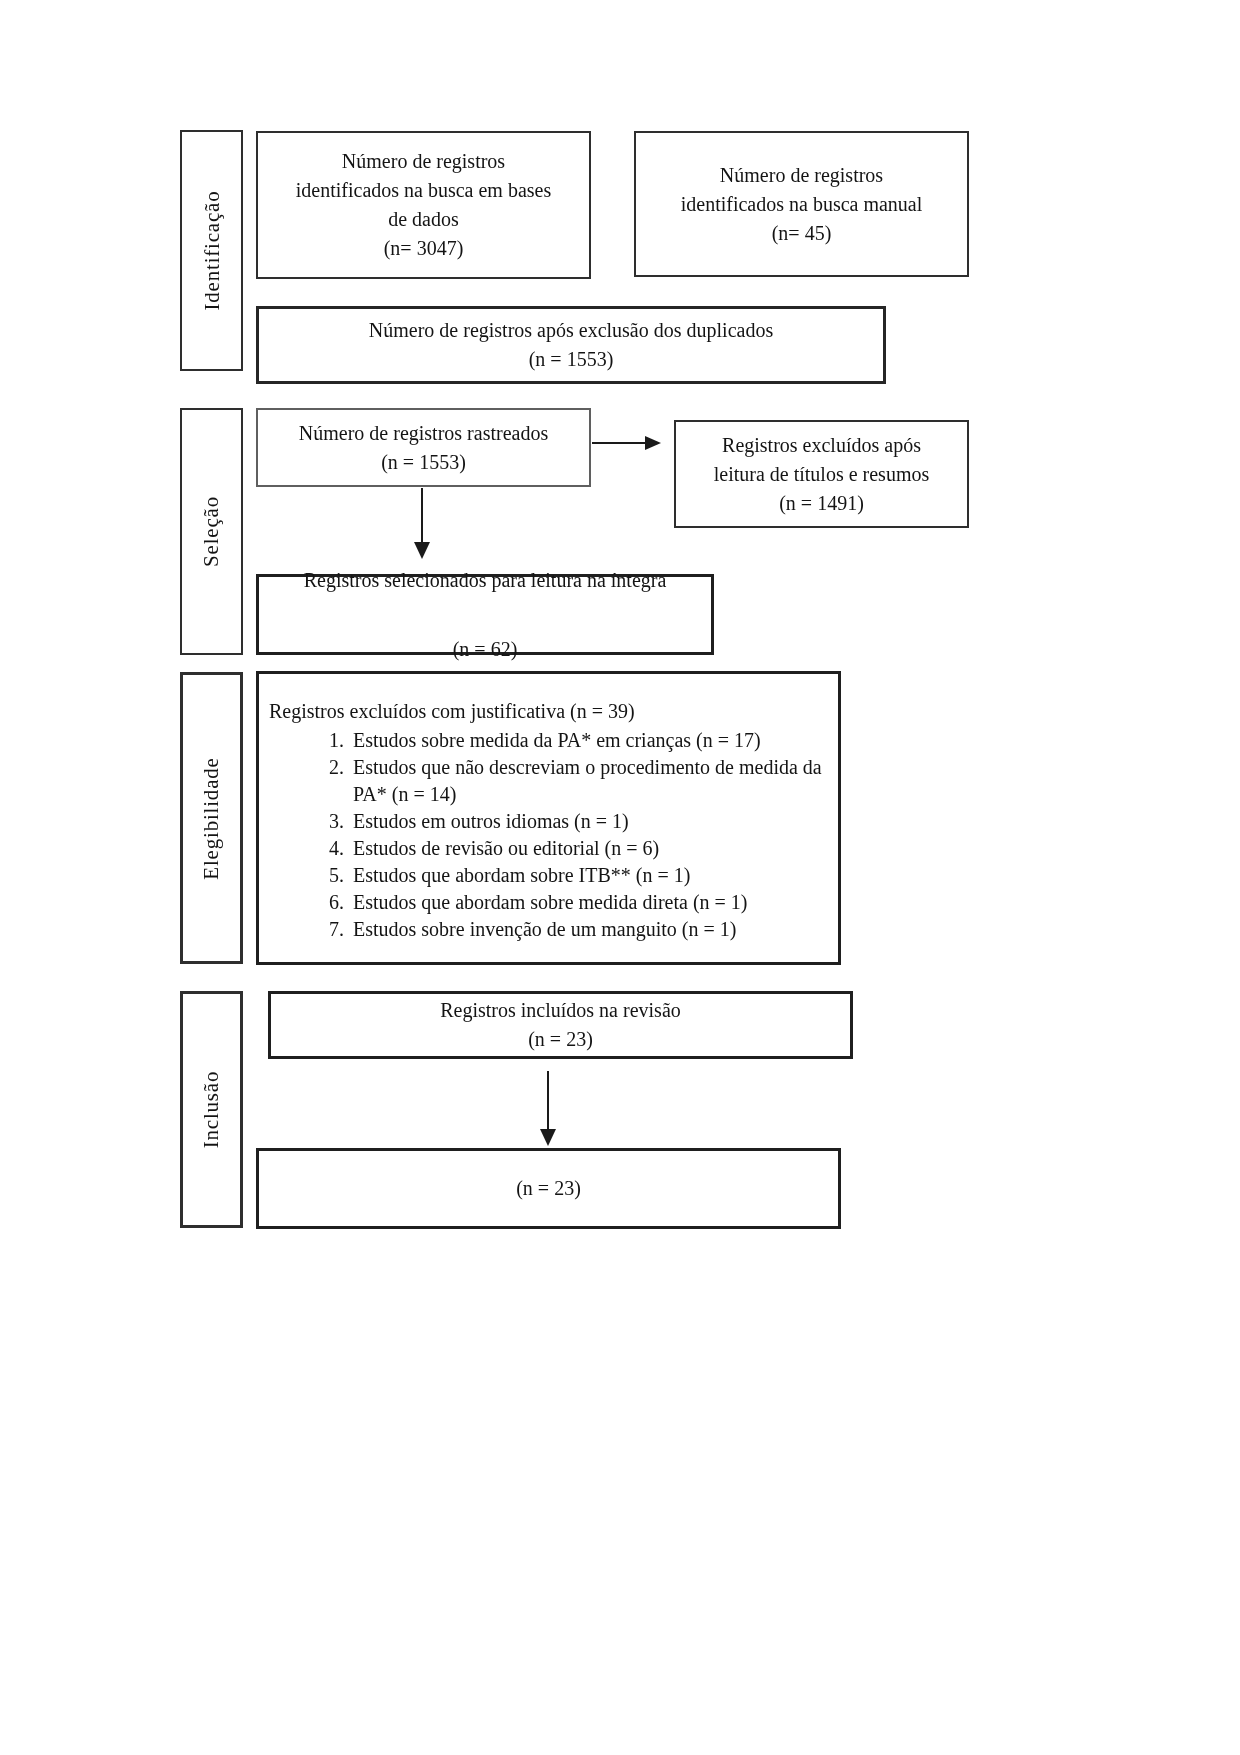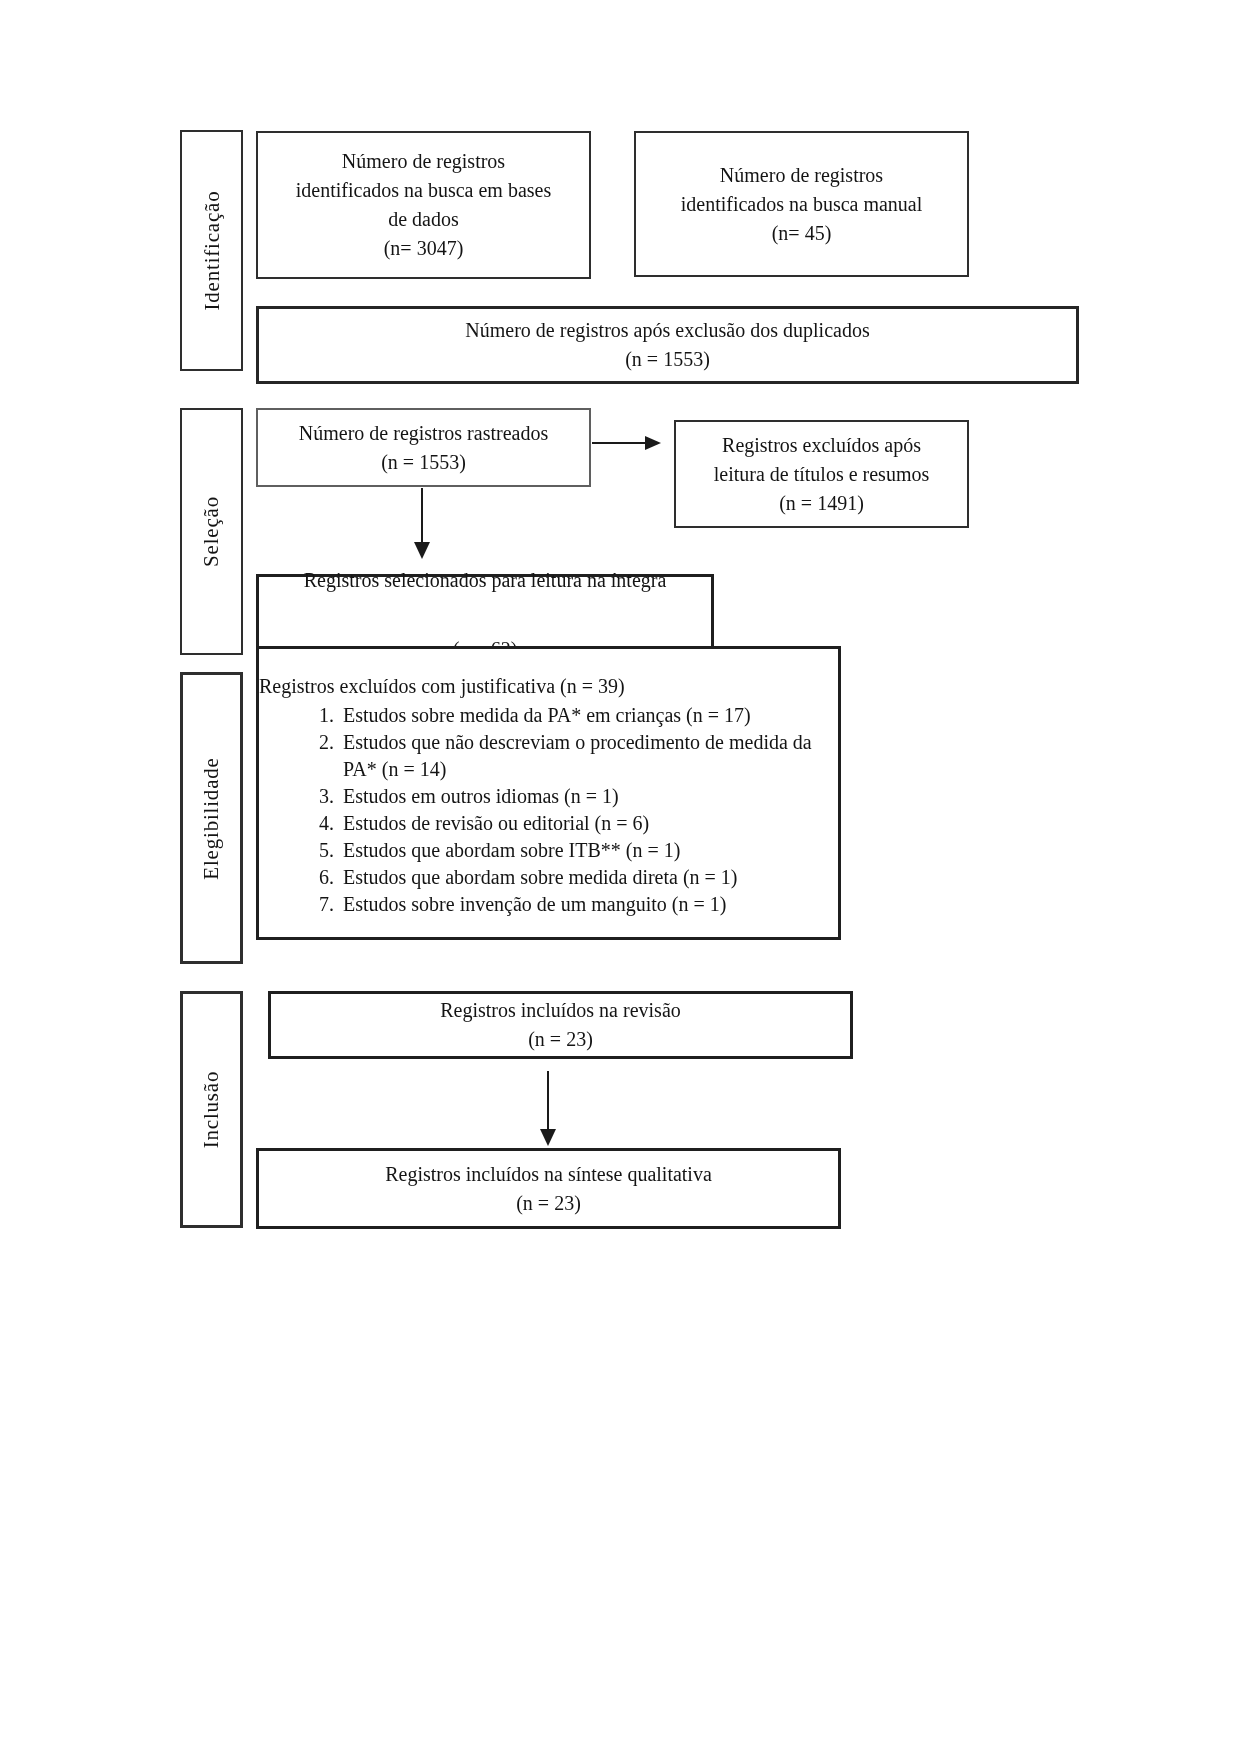--- a/index.html
+++ b/index.html
@@ -45,29 +45,29 @@
     letter-spacing: 0.8px;
   }
   
   #stage-identification { left: 180px; top: 130px;  width: 63px; height: 241px; }
   #stage-screening      { left: 180px; top: 408px;  width: 63px; height: 247px; }
   #stage-eligibility    { left: 180px; top: 672px;  width: 63px; height: 292px; border-width: 3px; }
   #stage-inclusion      { left: 180px; top: 991px;  width: 63px; height: 237px; border-width: 3px; }
   
   #box-database-search { left: 256px; top: 131px;  width: 335px; height: 148px; }
   #box-manual-search   { left: 634px; top: 131px;  width: 335px; height: 146px; }
-  #box-deduplicated    { left: 256px; top: 306px;  width: 823px; height: 78px;  border-width: 3px; border-color: #262626; }
+  #box-deduplicated    { left: 256px; top: 306px;  width: 630px; height: 78px;  border-width: 3px; border-color: #262626; }
   #box-screened        { left: 256px; top: 408px;  width: 335px; height: 79px;  border-color: #5f5f5f; }
   #box-excluded-screening { left: 674px; top: 420px; width: 295px; height: 108px; }
   #box-fulltext        { left: 256px; top: 574px;  width: 458px; height: 81px;  border-width: 3px; border-color: #1f1f1f; gap: 40px; }
   #box-excluded-justified {
-    left: 256px; top: 646px; width: 585px; height: 294px;
+    left: 256px; top: 671px; width: 585px; height: 294px;
     border-width: 3px; border-color: #1f1f1f;
     font-size: 20px; line-height: 1.35;
-    padding: 24px 8px 0 0;
+    padding: 24px 8px 0 10px;
   }
   #box-excluded-justified .title { display: block; }
   #box-excluded-justified ol {
     margin: 2px 0 0 0;
     padding: 0 0 0 80px;
   }
   #box-excluded-justified li { padding-left: 4px; }
   #box-included-review    { left: 256px; top: 991px;  width: 585px; height: 68px; border-width: 3px; border-color: #1f1f1f; margin-left: 12px; }
   #box-included-synthesis { left: 256px; top: 1148px; width: 585px; height: 81px; border-width: 3px; border-color: #1f1f1f; }
   
@@ -152,21 +152,20 @@
       <li><span>Estudos que abordam sobre medida direta (n = 1)</span></li>
       <li><span>Estudos sobre invenção de um manguito (n = 1)</span></li>
     </ol>
   </div>
 
   <div class="box centered" id="box-included-review">
     <span class="ln">Registros incluídos na revisão</span>
     <span class="ln">(n = 23)</span>
   </div>
   <div class="box centered" id="box-included-synthesis">
-    <span class="ln">Registros incluídos na síntese qualitativa</span>
     <span class="ln">(n = 23)</span>
   </div>
 
   <div class="arrow-part hline" id="arrow-de-line"></div>
   <div class="arrow-part head-right" id="arrow-de-head"></div>
 
   <div class="arrow-part vline" id="arrow-df-line"></div>
   <div class="arrow-part head-down" id="arrow-df-head"></div>
 
   <div class="arrow-part vline" id="arrow-hi-line"></div>

